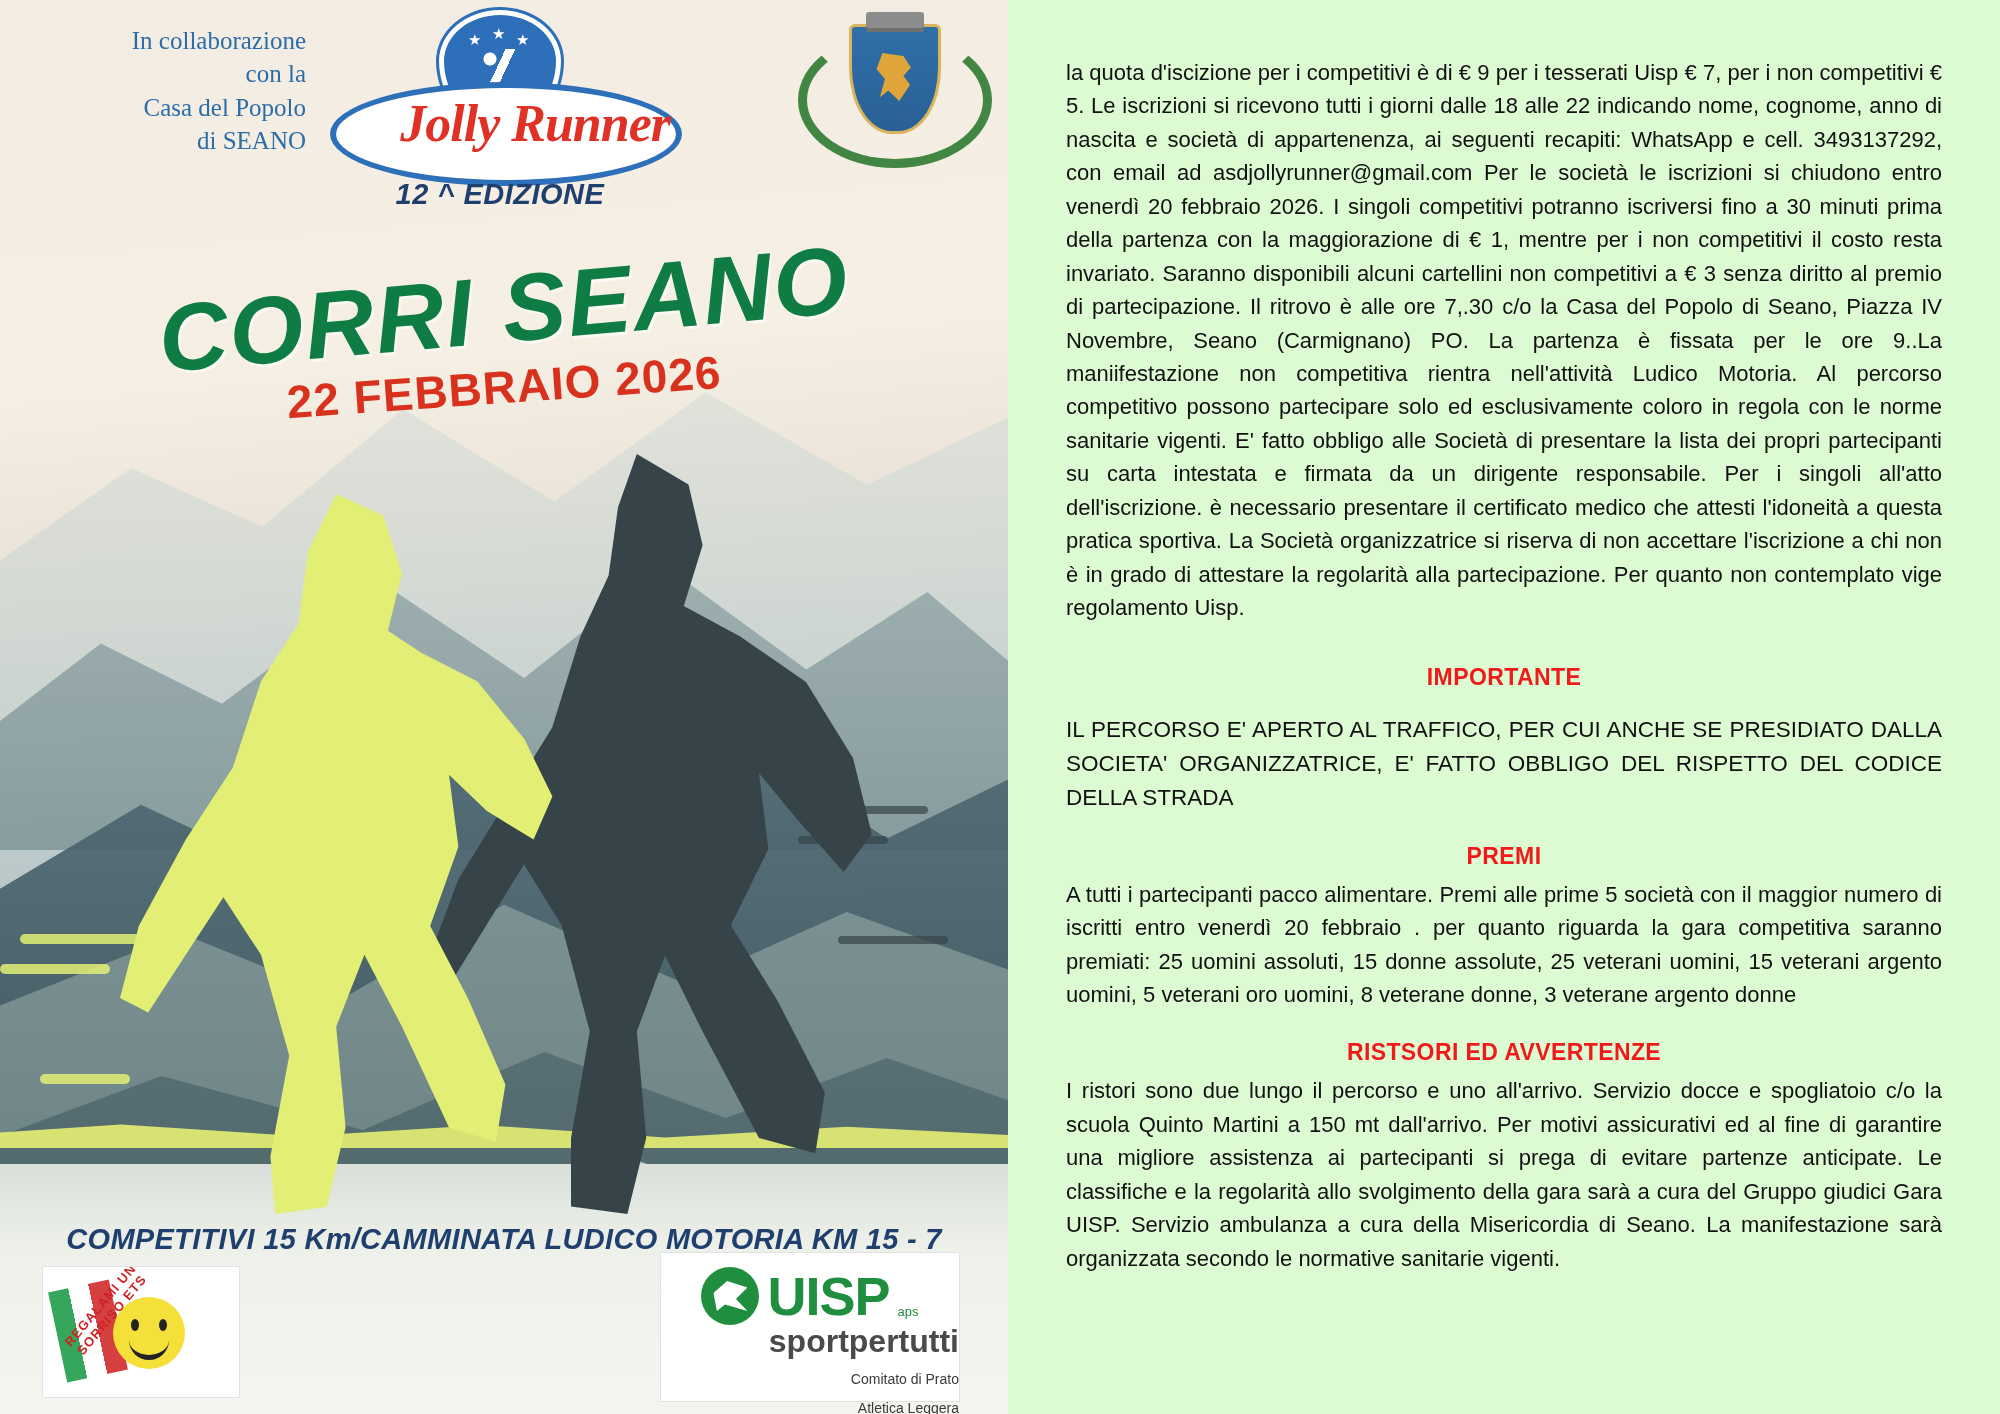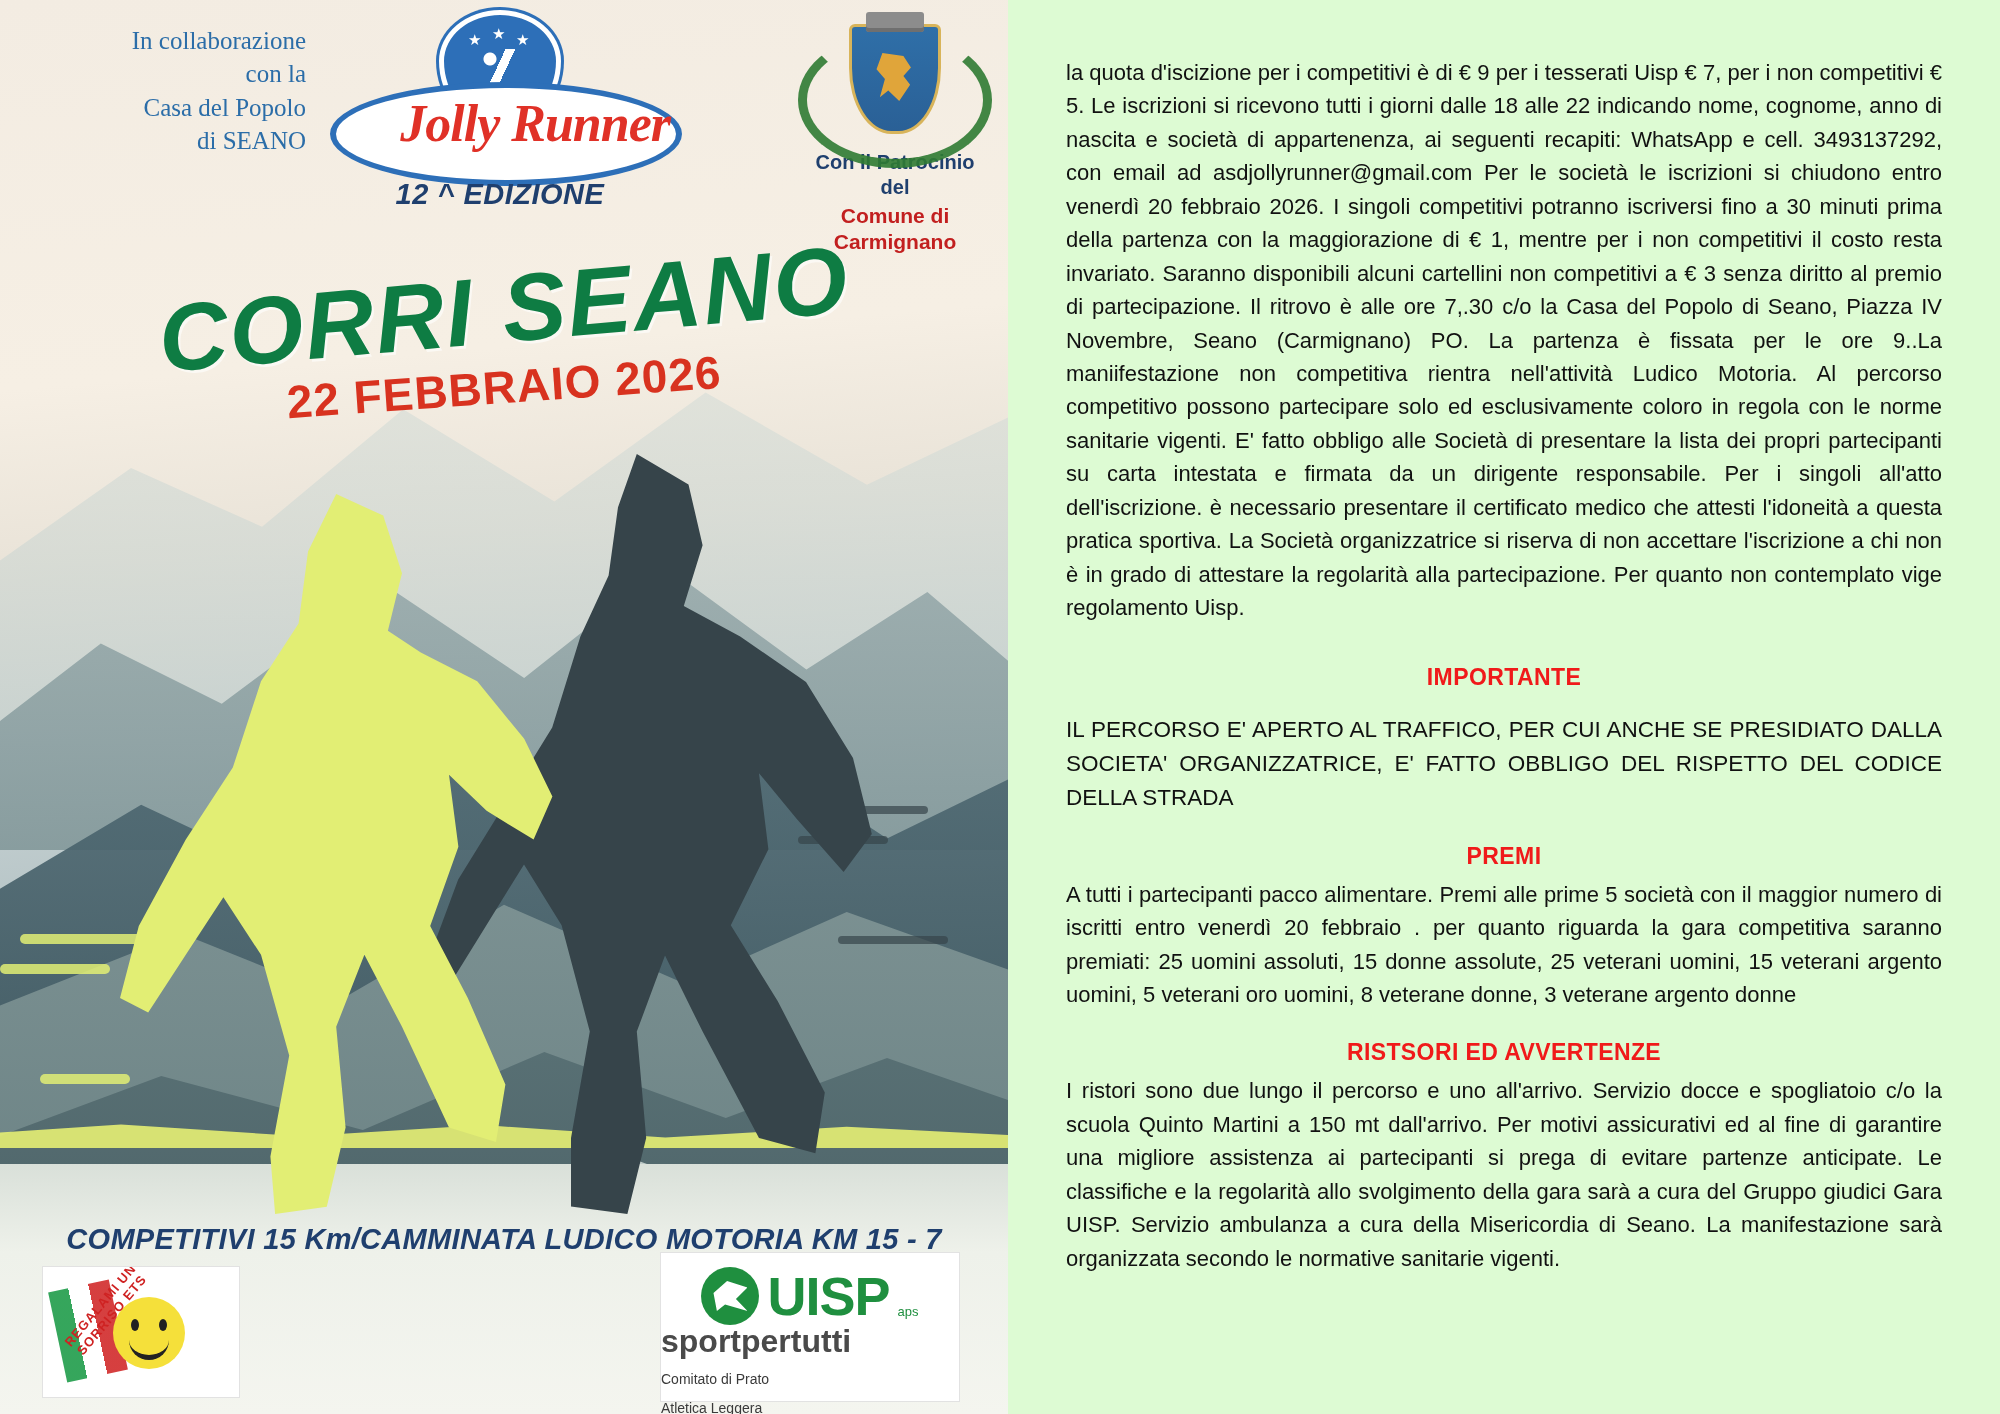--- a/index.html
+++ b/index.html
@@ -414,21 +414,21 @@
     text-align: center;
   }
   .sponsor-uisp {
     position: absolute;
     right: 48px;
     bottom: 12px;
     width: 300px;
     height: 150px;
     background: #ffffff;
     border: 1px solid #e2e2e2;
-    text-align: left;
+    text-align: right;
     padding-top: 14px;
     box-sizing: border-box;
   }
   .uisp-row {
     display: flex;
     align-items: center;
     justify-content: center;
     gap: 8px;
   }
   .uisp-mark {
@@ -543,25 +543,20 @@
       <div class="logo-text">Jolly Runner</div>
     </div>
     <div class="edizione">12 ^ EDIZIONE</div>
 
     <div class="crest">
       <div class="crest-wreath"></div>
       <div class="crest-shield">
         <div class="lion"></div>
       </div>
       <div class="crest-crown"></div>
-      <div class="patrocinio">
-        <span>Con il Patrocinio</span><br>
-        <span>del</span>
-        <span class="comune">Comune di Carmignano</span>
-      </div>
     </div>
 
     <div class="title-main">CORRI SEANO</div>
     <div class="title-date">22 FEBBRAIO 2026</div>
 
     <div class="streak st1"></div>
     <div class="streak st2"></div>
     <div class="streak st3"></div>
     <div class="st-dark sd1"></div>
     <div class="st-dark sd2"></div>

